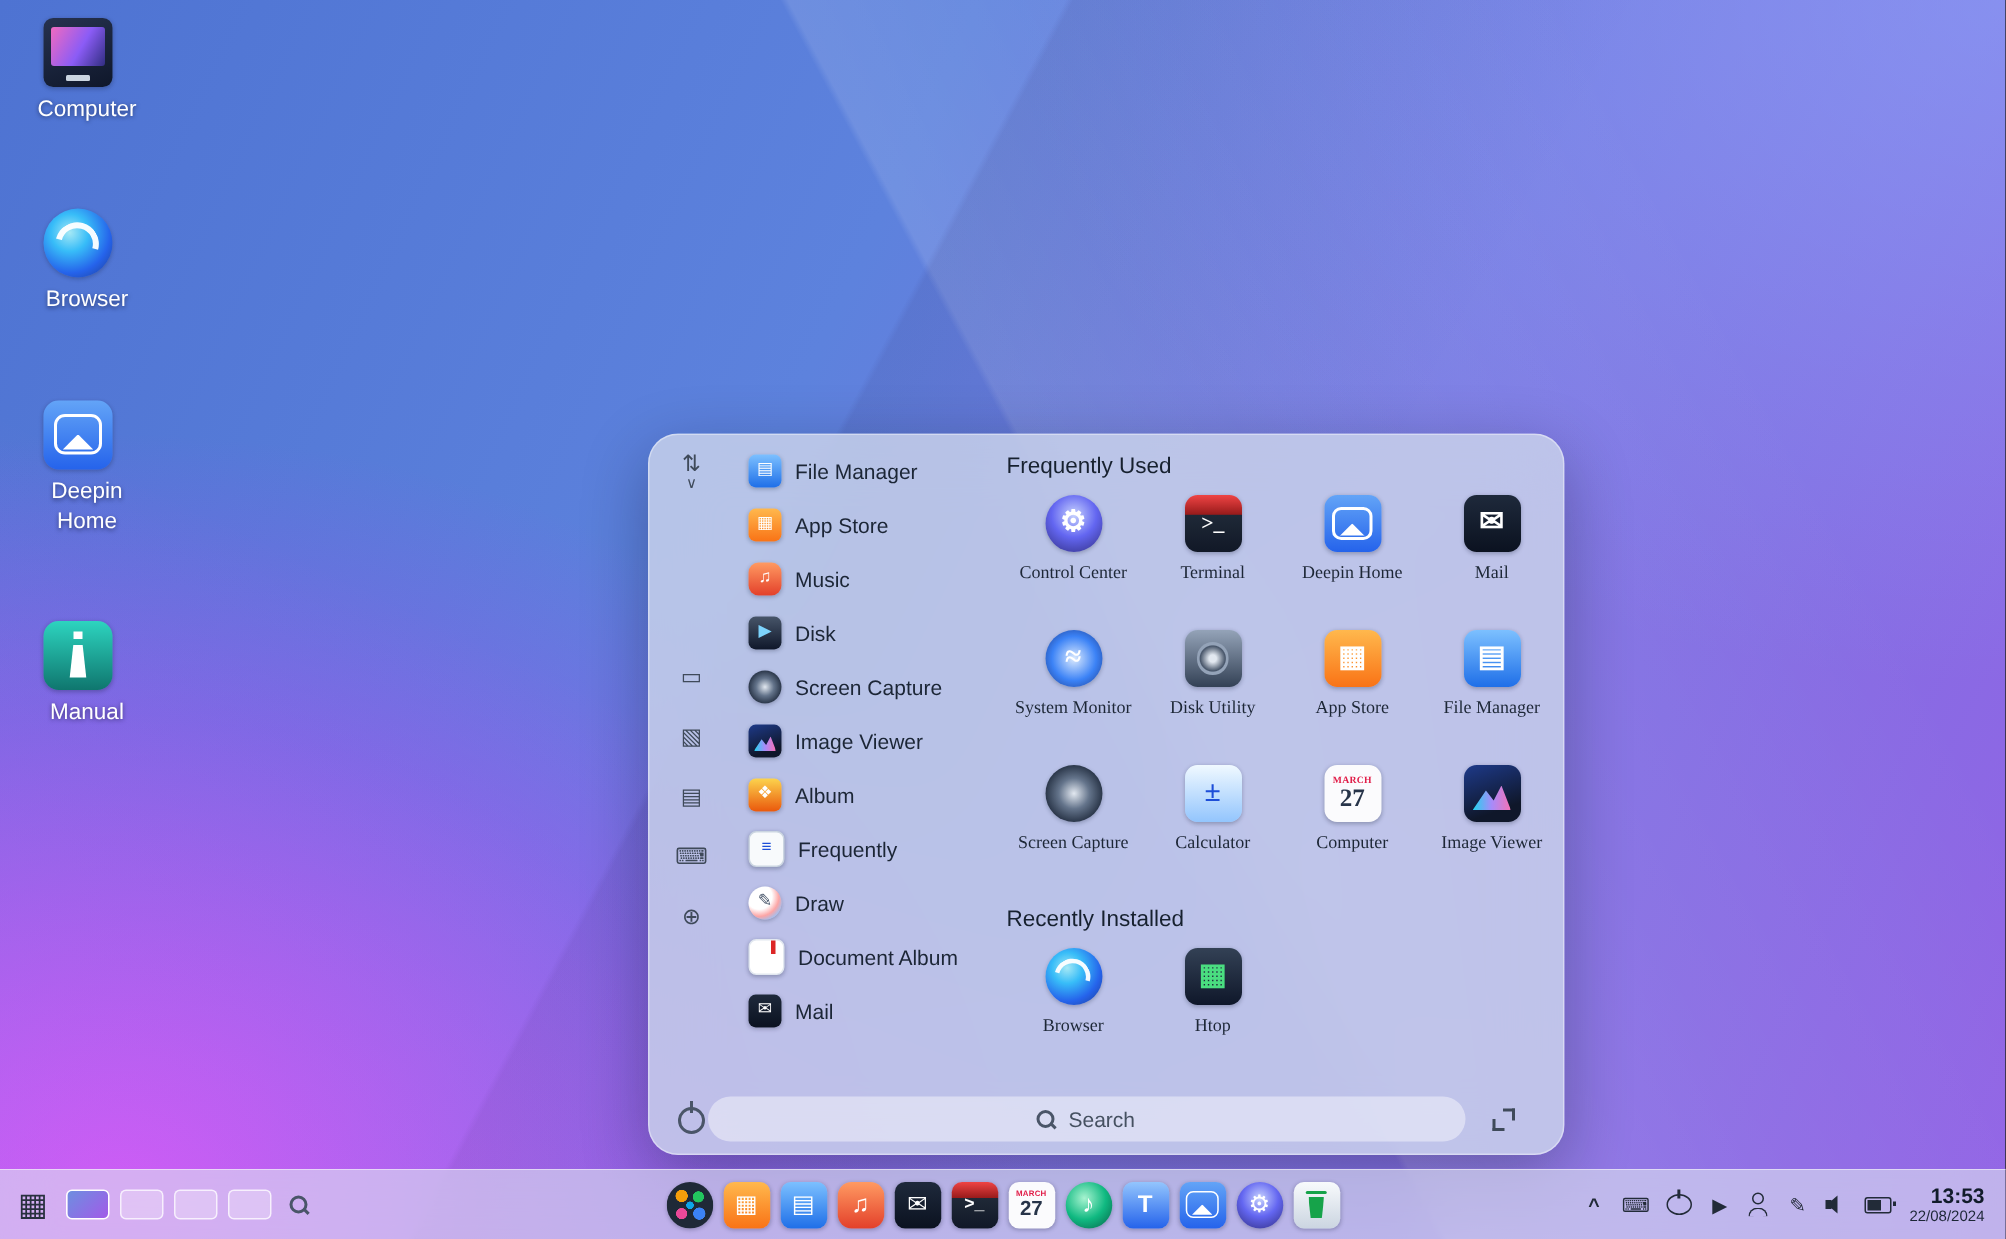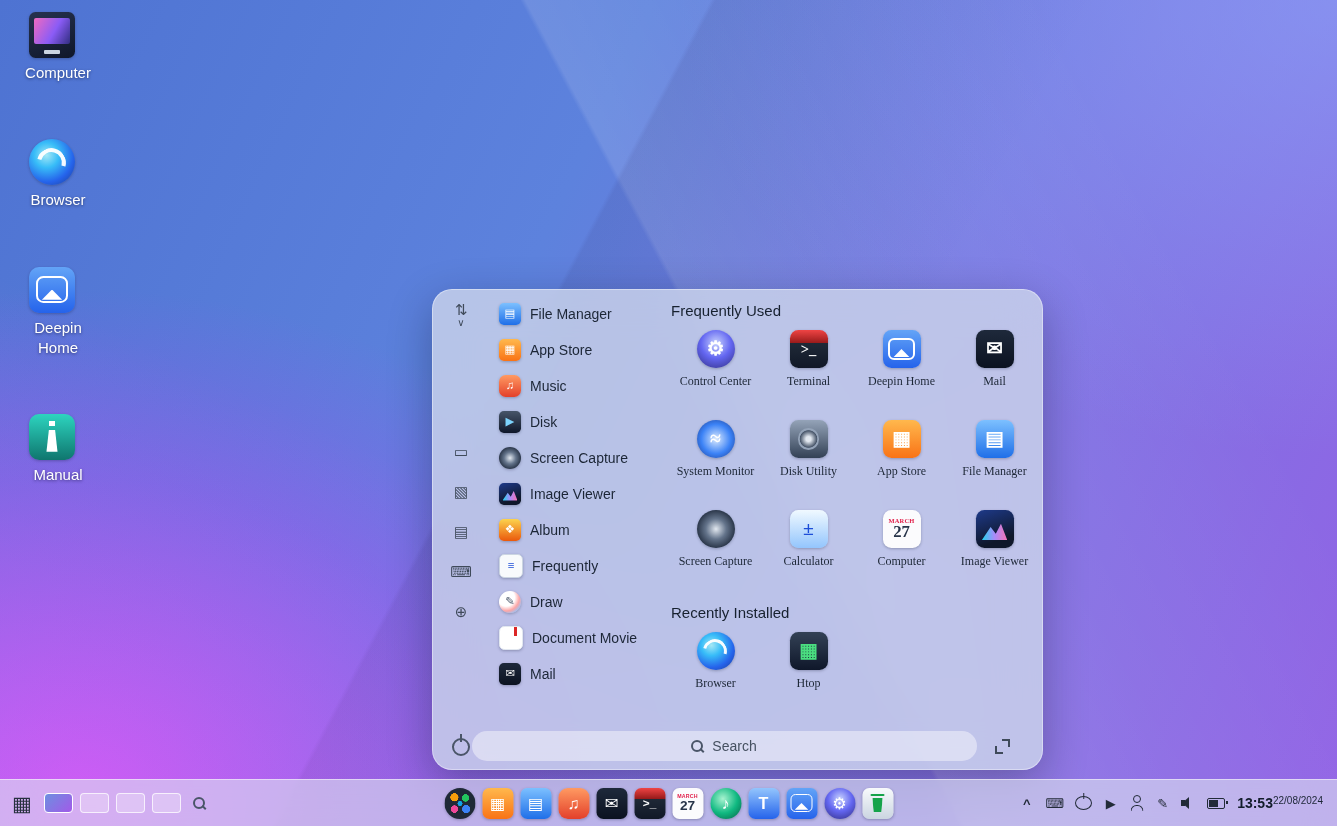--- a/index.html
+++ b/index.html
@@ -144,21 +144,21 @@
   .t-user::before{content:"";position:absolute;top:0;left:50%;transform:translateX(-50%);width:6px;height:6px;border:1.5px solid #222b38;border-radius:50%;}
   .t-user::after{content:"";position:absolute;bottom:0;left:50%;transform:translateX(-50%);width:11px;height:5px;
     border:1.5px solid #222b38;border-bottom:none;border-radius:6px 6px 0 0;}
   .t-volume{width:14px;}
   .t-volume::before{content:"";position:absolute;left:0;top:5px;width:4px;height:6px;background:#222b38;}
   .t-volume::after{content:"";position:absolute;left:1px;top:2px;width:0;height:0;
     border:6px solid transparent;border-right:7px solid #222b38;border-left:none;}
   .t-battery{width:16px;height:9px;border:1.5px solid #222b38;border-radius:2px;}
   .t-battery::before{content:"";position:absolute;right:-4px;top:2px;width:2px;height:3px;background:#222b38;}
   .t-battery::after{content:"";position:absolute;top:1px;bottom:1px;left:1px;width:9px;background:#222b38;}
-  .clock{display:flex;flex-direction:row;margin:0 14px 0 12px;cursor:pointer;}
+  .clock{display:flex;flex-direction:column;align-items:flex-end;margin:0 14px 0 12px;cursor:pointer;}
   .time{font-size:14px;font-weight:bold;color:#121c2b;line-height:1.15;}
   .date{font-size:10px;color:#1c2636;}
 </style>
 </head>
 <body>
 
 <div class="screen">
 
   <div class="wallpaper">
     <div class="shard s1"></div>
@@ -254,21 +254,21 @@
           <span class="app-row-label">Frequently</span>
         </div>
 
         <div class="app-row">
           <span class="app-icon li i-draw" data-glyph="✎"></span>
           <span class="app-row-label">Draw</span>
         </div>
 
         <div class="app-row">
           <span class="app-icon li i-document-viewer" data-glyph=""></span>
-          <span class="app-row-label">Document Movie</span>
+          <span class="app-row-label">Document Album</span>
         </div>
 
 
         <div class="app-row">
           <span class="app-icon li i-mail" data-glyph="✉"></span>
           <span class="app-row-label">Mail</span>
         </div>
       </div>
 
     <div class="right-pane">

